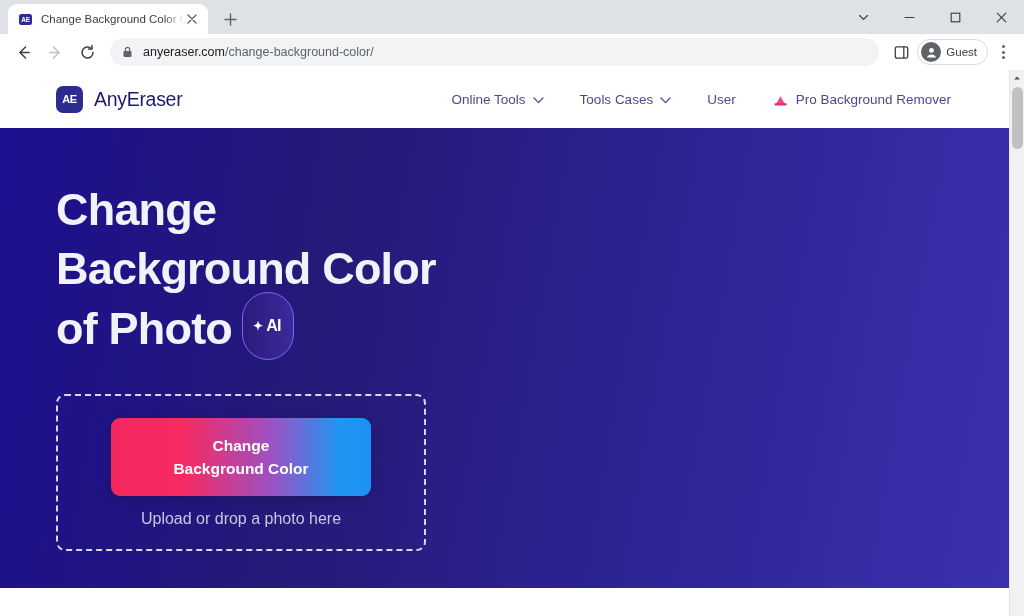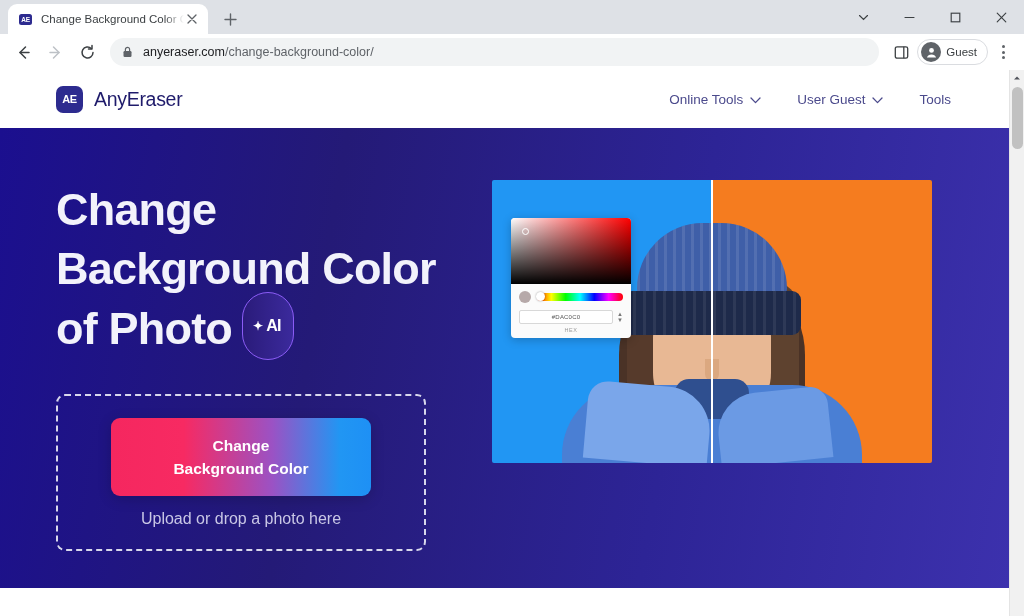--- a/index.html
+++ b/index.html
@@ -126,21 +126,21 @@
   .chev { display:block; }
   .pro-icon { display:flex; align-items:center; }
 
   
   .hero {
     height:460px;
     background:linear-gradient(100deg,#1b0f8f 0%,#241a77 32%,#2d2496 66%,#3c31ad 100%);
     position:relative; overflow:hidden;
   }
   .hero-inner {
-    display:flex; height:100%; padding:52px 10px 0 56px; gap:16px;
+    display:flex; height:100%; padding:52px 10px 0 56px; gap:16px;flex-direction:column;
   }
   .hero-left { width:420px; flex:0 0 420px; }
   .h1 {
     font-size:45px; line-height:59px; font-weight:800; color:#f2f2fb;
     letter-spacing:-0.8px;
   }
   .ai-badge {
     display:inline-flex; align-items:center; gap:4px;
     border:1.5px solid #8b5cf6; border-radius:999px;
     padding:3px 12px 4px 10px; margin-left:10px;
@@ -420,32 +420,41 @@
           <div class="nav-item">
             <span>Online Tools</span>
             <span class="chev">
               <svg width="11" height="7" viewBox="0 0 11 7" aria-hidden="true">
                 <path d="M1 1 L5.5 5.6 L10 1" stroke="#4b4a8c" stroke-width="1.3" fill="none" stroke-linecap="round" stroke-linejoin="round"></path>
               </svg>
             </span>
           </div>
 
           <div class="nav-item">
-            <span>User Guest</span>
+            <span>Tools Cases</span>
             <span class="chev">
               <svg width="11" height="7" viewBox="0 0 11 7" aria-hidden="true">
                 <path d="M1 1 L5.5 5.6 L10 1" stroke="#4b4a8c" stroke-width="1.3" fill="none" stroke-linecap="round" stroke-linejoin="round"></path>
               </svg>
             </span>
           </div>
 
           <div class="nav-item">
-            <span>Tools</span>
+            <span>User</span>
           </div>
 
+          <div class="nav-item">
+            <span class="pro-icon">
+              <svg width="17" height="13" viewBox="0 0 17 13" aria-hidden="true">
+                <path d="M4 11 L8.5 3.2 L13 11 Z" fill="#ec4a87"></path>
+                <rect x="2.3" y="10.2" width="12.4" height="2.2" rx="1.1" fill="#e03070"></rect>
+              </svg>
+            </span>
+            <span>Pro Background Remover</span>
+          </div>
 
         </div>
       </div>
 
       <div class="hero">
         <div class="hero-inner">
 
           <div class="hero-left">
             <h1 class="h1">
               <span>Change</span><br>

